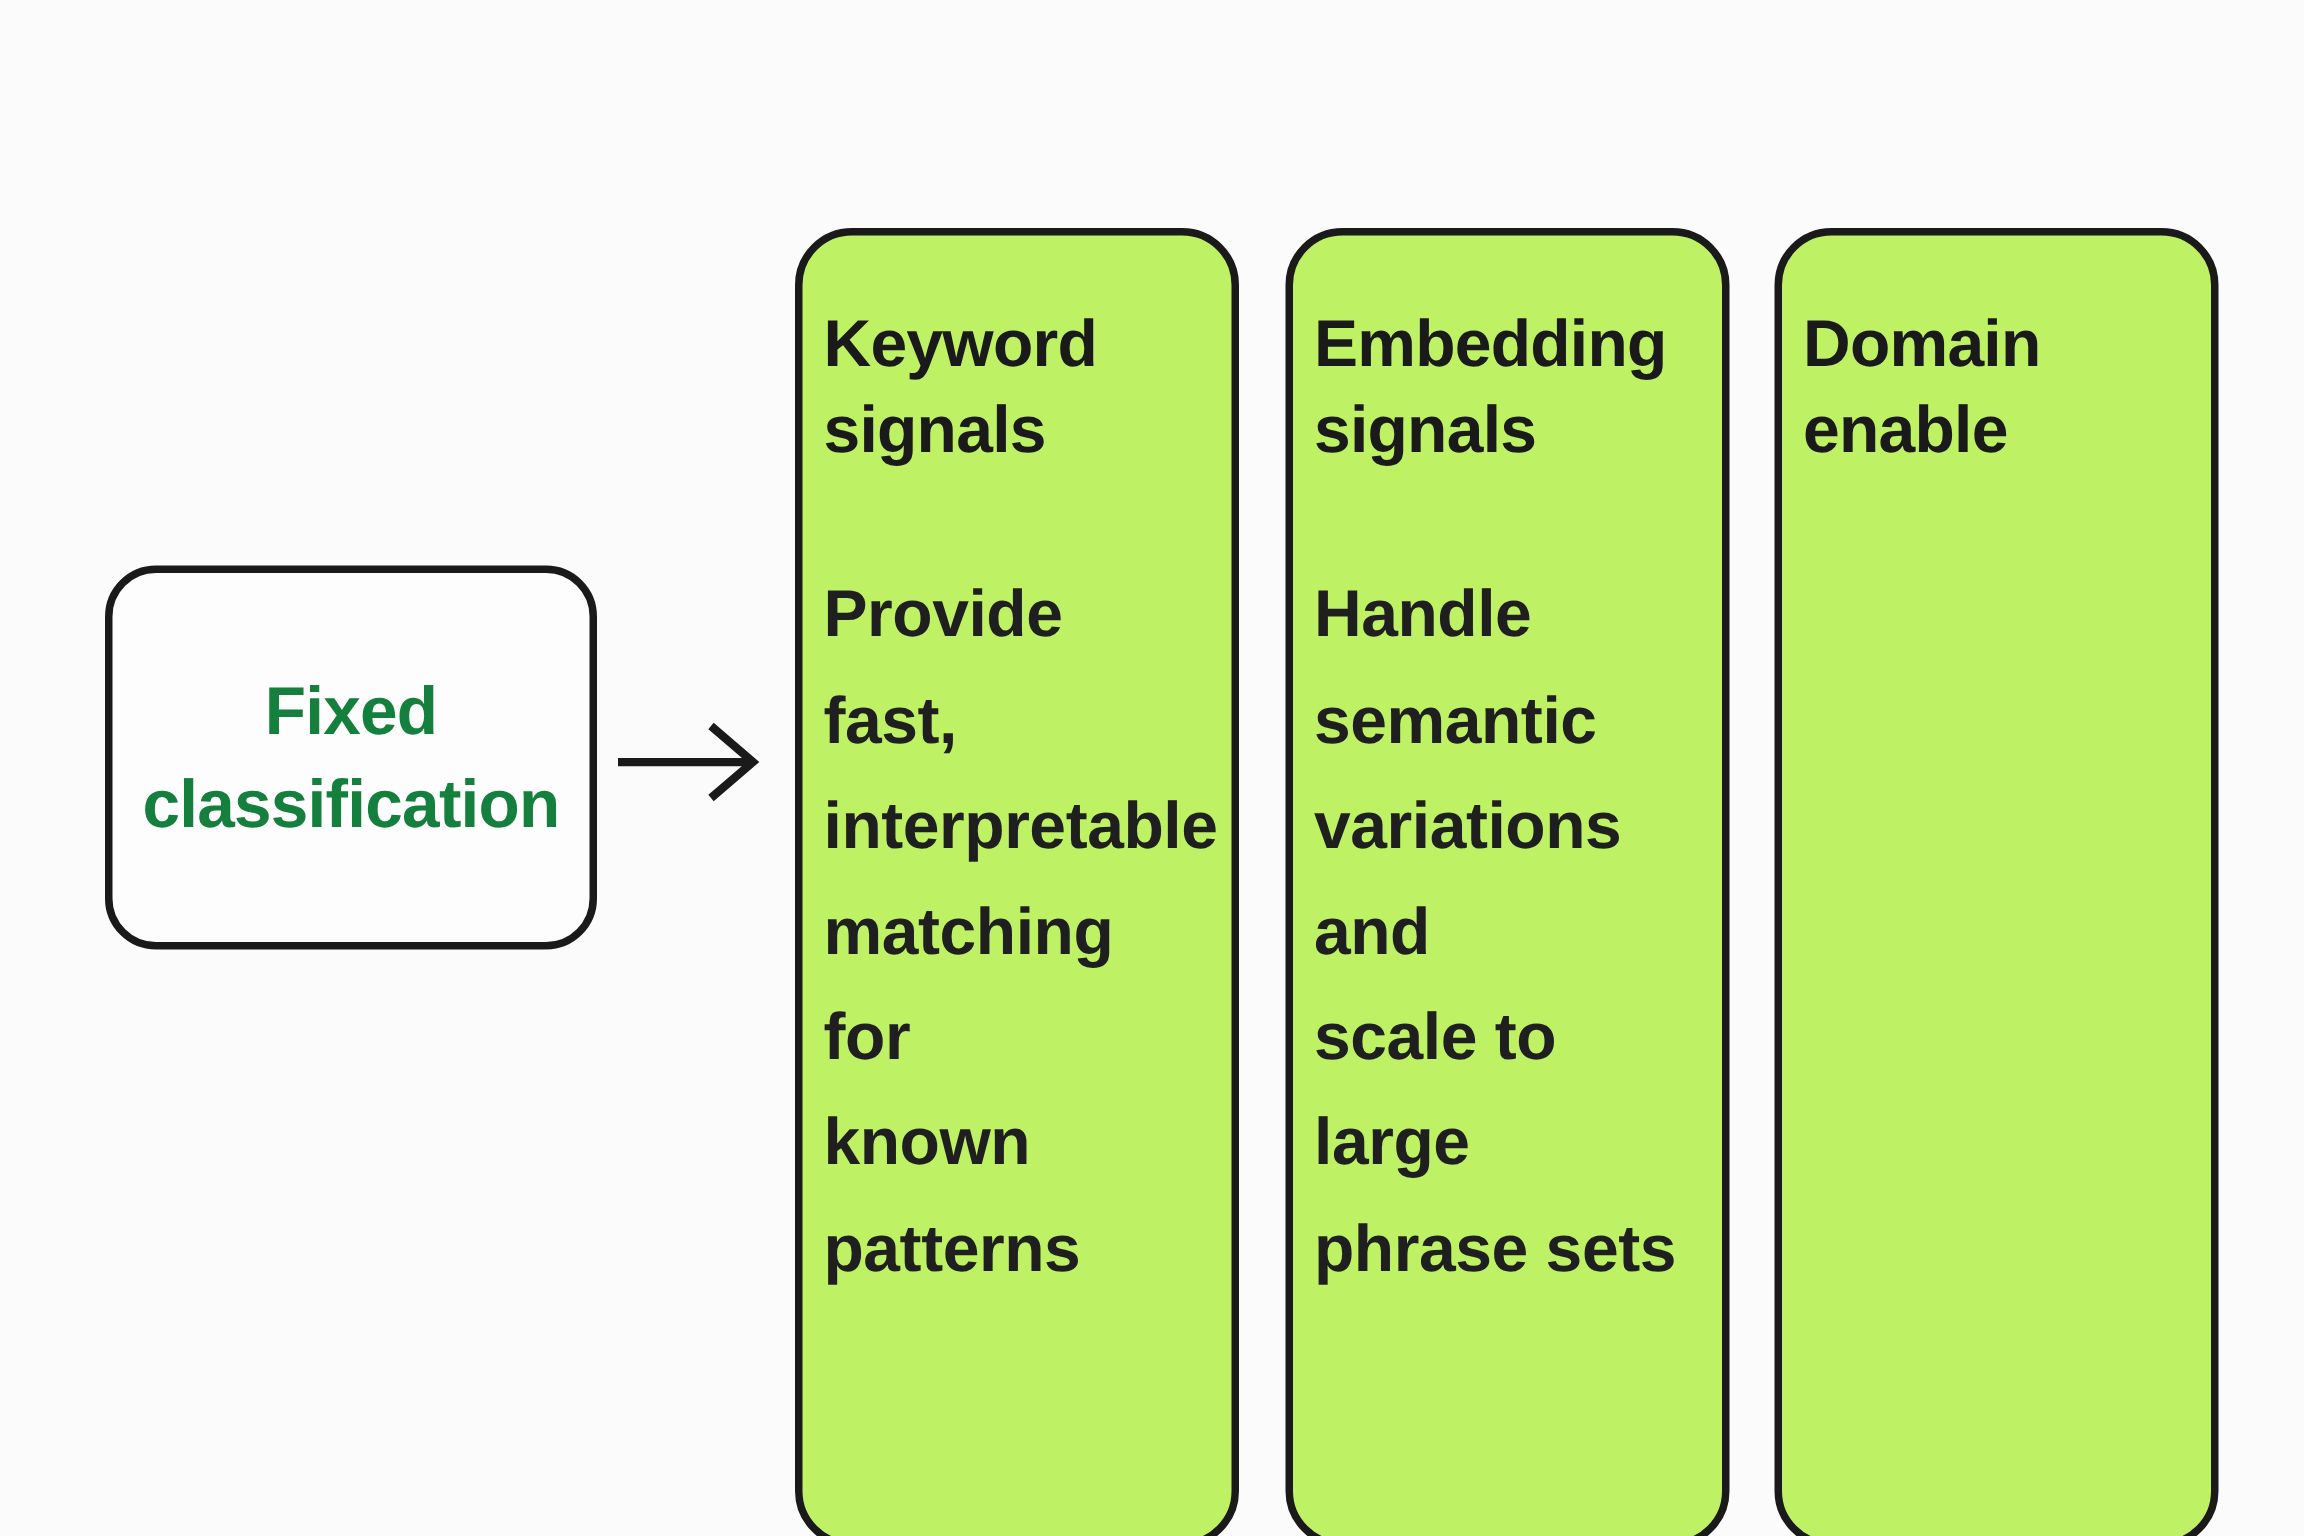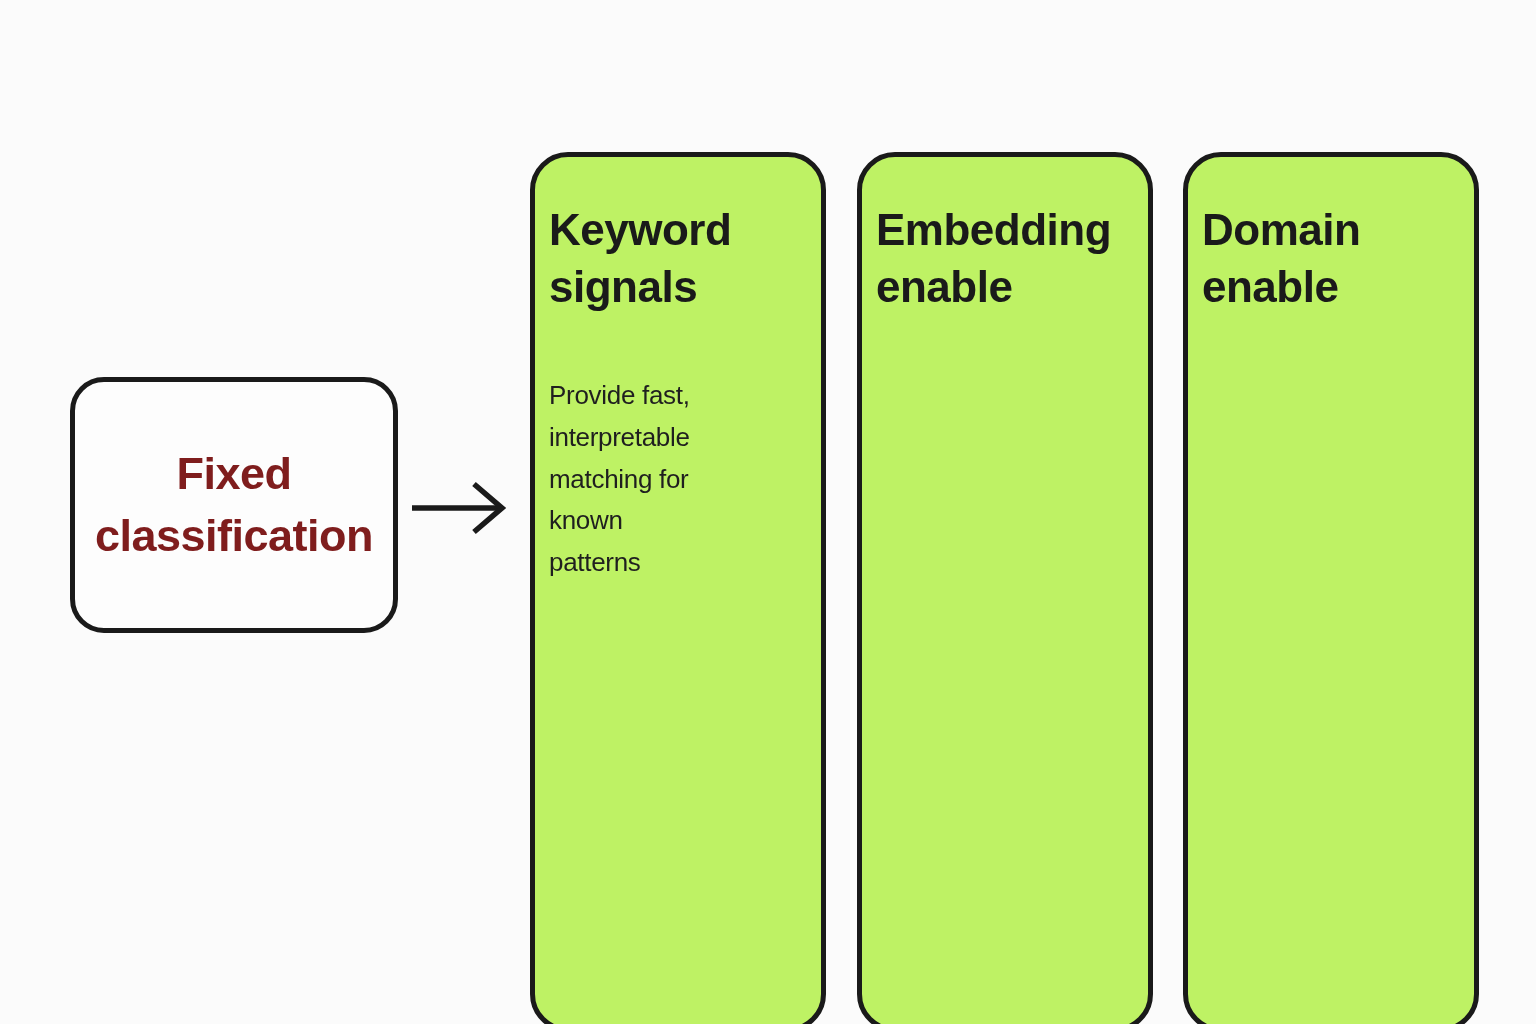--- a/index.html
+++ b/index.html
@@ -26,21 +26,21 @@
     border-radius: 34px;
     background: #fdfdfd;
     display: flex;
     align-items: center;
     justify-content: center;
   }
   .node-label {
     font-size: 45px;
     font-weight: 700;
     line-height: 1.38;
-    color: #7f1d1d;
+    color: #15803d;
     text-align: center;
     white-space: pre-line;
     letter-spacing: -0.5px;
   }
   .arrow {
     position: absolute;
     left: 408px;
     top: 478px;
     width: 100px;
     height: 60px;
@@ -63,22 +63,22 @@
   .card-title {
     font-size: 44px;
     font-weight: 700;
     line-height: 1.3;
     color: #1a1a1a;
     white-space: pre-line;
     letter-spacing: -0.5px;
   }
   .card-body {
     margin-top: 60px;
-    font-size: 26px;
-    font-weight: 400;
+    font-size: 44px;
+    font-weight: 700;
     line-height: 1.6;
     color: #1f1f1f;
     white-space: pre-line;
     letter-spacing: -0.3px;
   }
 </style>
 </head>
 <body>
 
 <div class="canvas">
@@ -98,21 +98,26 @@
 signals</div>
     <div class="card-body">Provide fast,
 interpretable
 matching for
 known
 patterns</div>
   </div>
 
   <div class="card card-2">
     <div class="card-title">Embedding
-enable</div>
+signals</div>
+    <div class="card-body">Handle
+semantic
+variations and
+scale to large
+phrase sets</div>
   </div>
 
   <div class="card card-3">
     <div class="card-title">Domain
 enable</div>
   </div>
 
 </div>
 
 </body></html>

